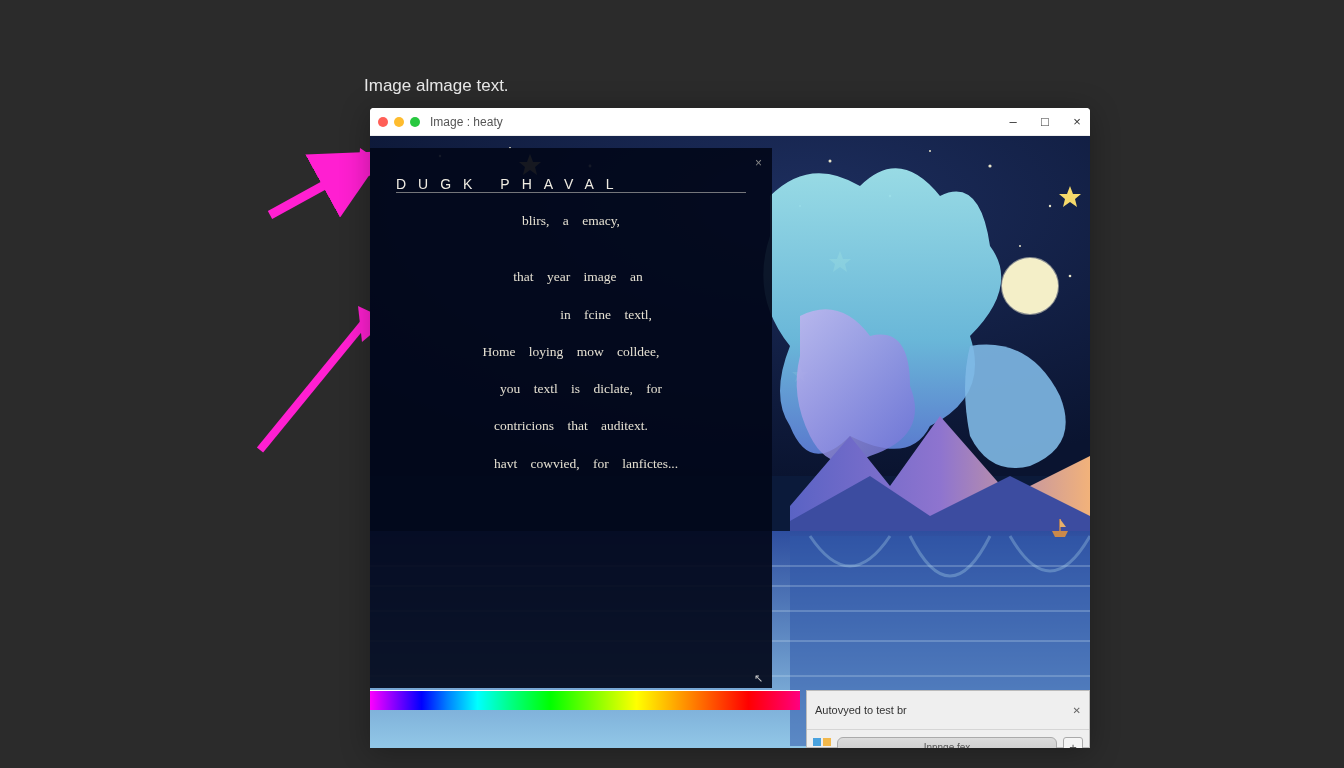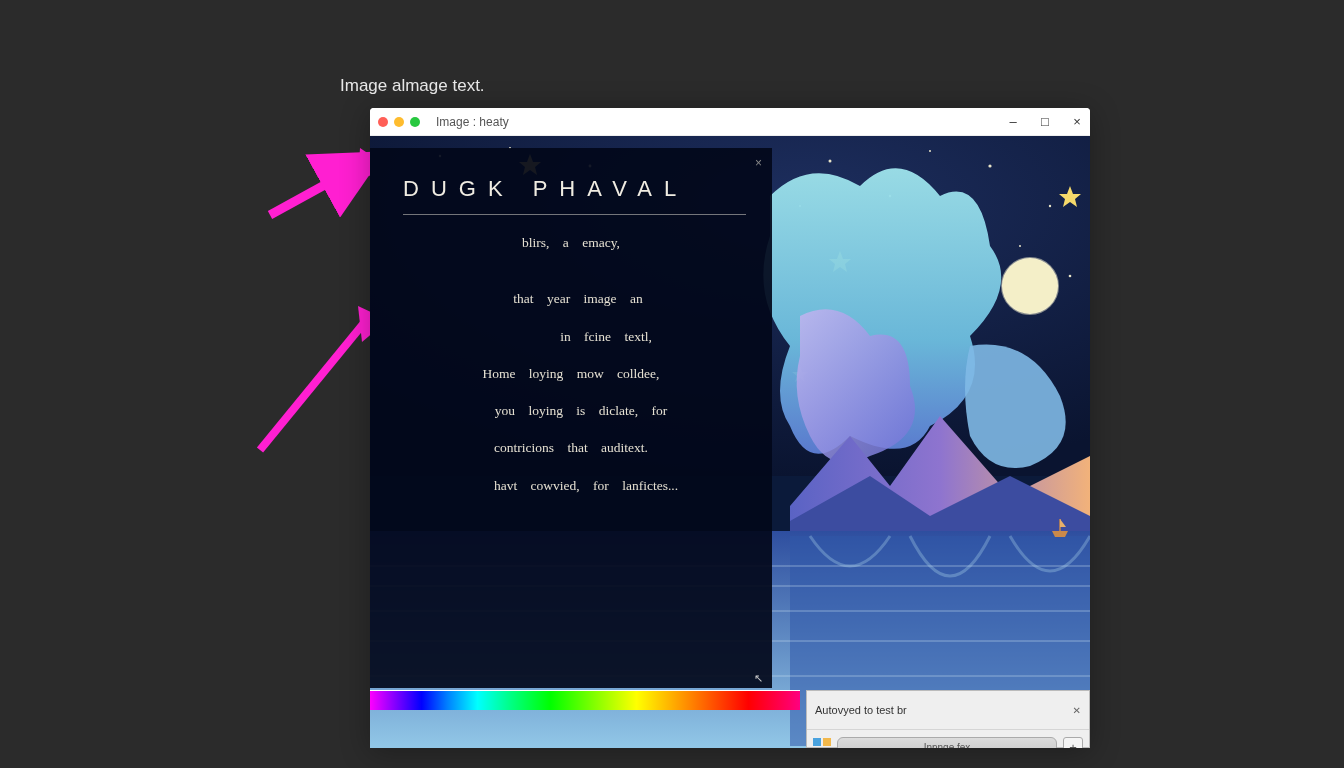--- a/index.html
+++ b/index.html
@@ -6,21 +6,21 @@
   body {
     width: 1344px;
     height: 768px;
     background: #2b2b2b;
     font-family: -apple-system, BlinkMacSystemFont, "Segoe UI", sans-serif;
     overflow: hidden;
     position: relative;
   }
   .caption {
     position: absolute;
-    left: 340px;
+    left: 364px;
     top: 76px;
     color: #e8e8e8;
     font-size: 17px;
   }
   .arrow {
     position: absolute;
     pointer-events: none;
   }
   .window {
     position: absolute;
@@ -47,21 +47,21 @@
     gap: 6px;
     align-items: center;
   }
   .dot {
     width: 10px; height: 10px; border-radius: 50%;
   }
   .dot.red { background: #ff5f57; }
   .dot.yellow { background: #febc2e; }
   .dot.green { background: #28c840; }
   .wintitle {
-    margin-left: 16px;
+    margin-left: 10px;
     font-size: 12px;
     color: #555;
     text-align: right;
   }
   .win-controls {
     position: absolute;
     right: 6px;
     top: 0;
     height: 100%;
     display: flex;
@@ -98,29 +98,28 @@
     color: #e6e2d8;
   }
   .overlay-close {
     position: absolute;
     right: 10px; top: 8px;
     color: #888;
     font-size: 12px;
     cursor: pointer;
   }
   .overlay-title {
-    font-size: 22px;
+    font-size: 14px;
     letter-spacing: 12px;
     font-weight: 300;
     color: #f0ece2;
-    padding-bottom: 12px;
+    padding-bottom: 0;
     border-bottom: 1px solid rgba(230,226,216,0.5);
     margin-bottom: 18px;
     white-space: nowrap;
-    margin-left: 7px;
   }
   .poem {
     font-size: 13.5px;
     font-family: Georgia, serif;
     color: #e5e0d2;
     line-height: 1.5;
     word-spacing: 10px;
     text-align: center;
   }
   .poem div {
@@ -334,21 +333,21 @@
     </svg>
 
     <div class="overlay-panel">
       <div class="overlay-close">×</div>
       <div class="overlay-title">DUGK PHAVAL</div>
       <div class="poem">
         <div>blirs,  a  emacy,</div>
         <div>that  year  image  an</div>
         <div>in  fcine   textl,</div>
         <div>Home    loying    mow    colldee,</div>
-        <div>you   loying  is  diclate,   for</div>
+        <div>you   textl  is  diclate,   for</div>
         <div>contricions   that   auditext.</div>
         <div>havt    cowvied,    for    lanfictes...</div>
       </div>
     </div>
 
     <span class="cursor-icon">↖</span>
 
     <div class="colorbar"></div>
 
     <div class="taskpanel">

